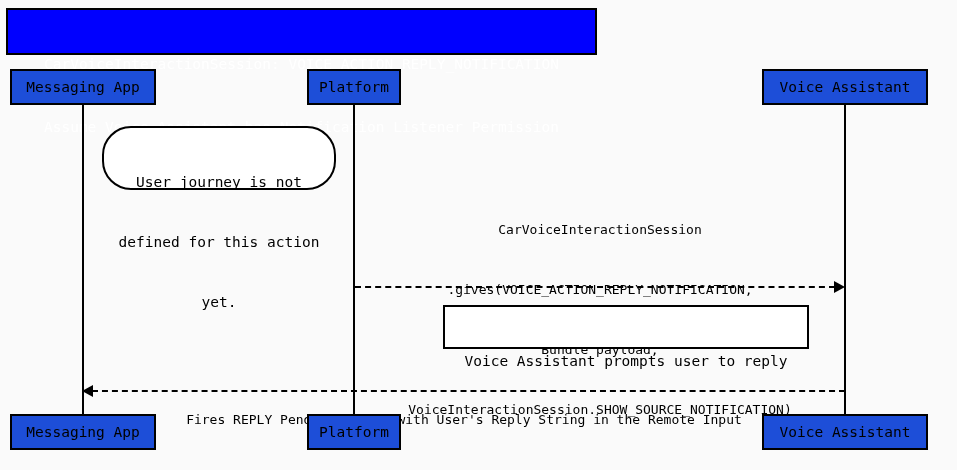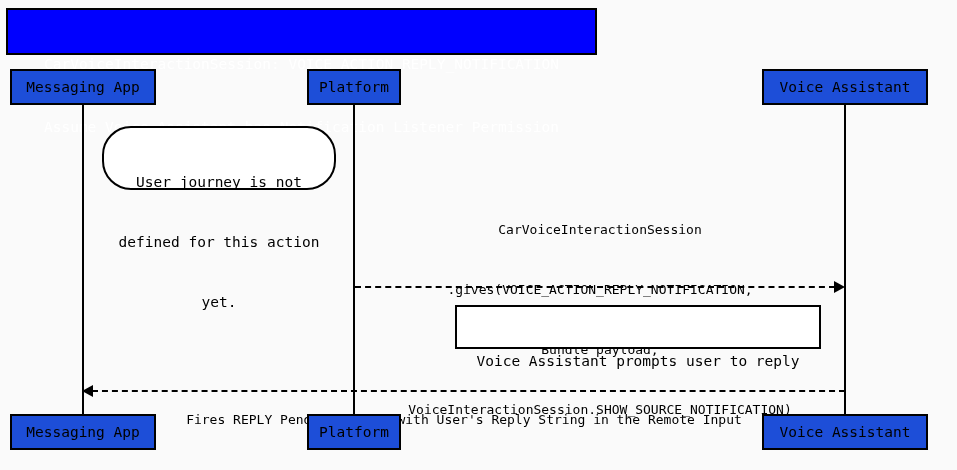--- a/index.html
+++ b/index.html
@@ -133,21 +133,21 @@
   <div class="msg-label" style="left:358px; top:180px; width:484px;">
     <span class="mline">CarVoiceInteractionSession</span>
     <span class="mline">.gives(VOICE_ACTION_REPLY_NOTIFICATION,</span>
     <span class="mline">Bundle payload,</span>
     <span class="mline">VoiceInteractionSession.SHOW_SOURCE_NOTIFICATION)</span>
   </div>
 
   <div class="arrow-line" style="left:355px; top:286px; width:480px;"></div>
   <div class="arrow-head right" style="left:834px; top:281px;"></div>
 
-  <div class="note" style="left:455px; top:305px; width:366px; height:44px;">
+  <div class="note" style="left:443px; top:305px; width:366px; height:44px;">
     <span class="nline">Voice Assistant prompts user to reply</span>
   </div>
 
   <div class="msg-label" style="left:84px; top:370px; width:760px;">
     <span class="mline">Fires REPLY Pending Intent with User's Reply String in the Remote Input</span>
   </div>
 
   <div class="arrow-line" style="left:92px; top:390px; width:753px;"></div>
   <div class="arrow-head left" style="left:82px; top:385px;"></div>
 

